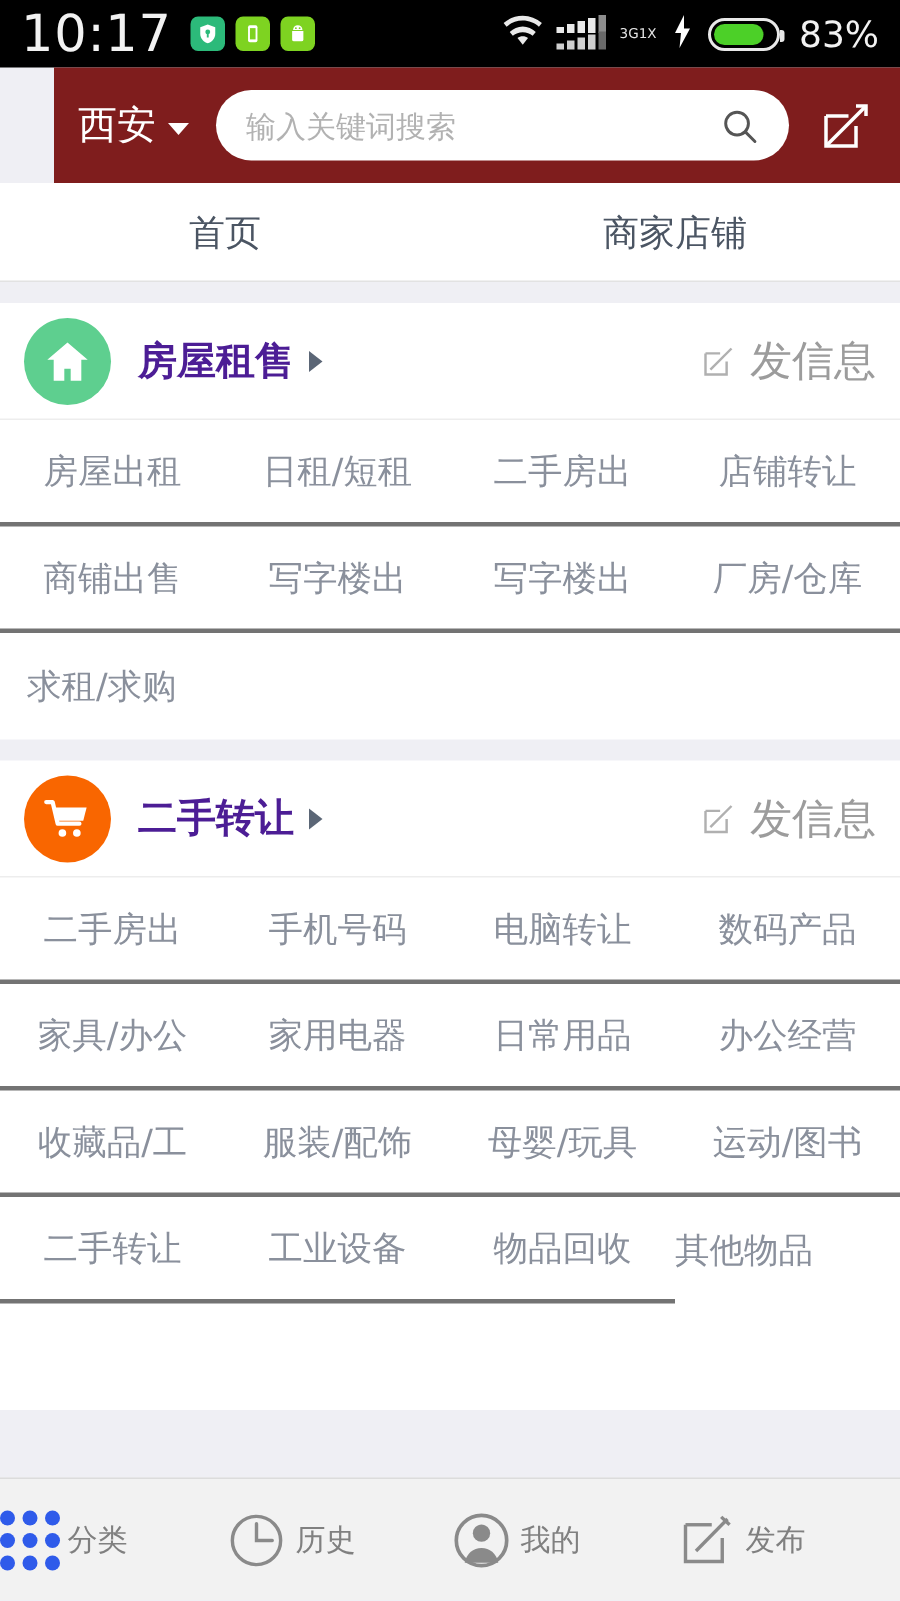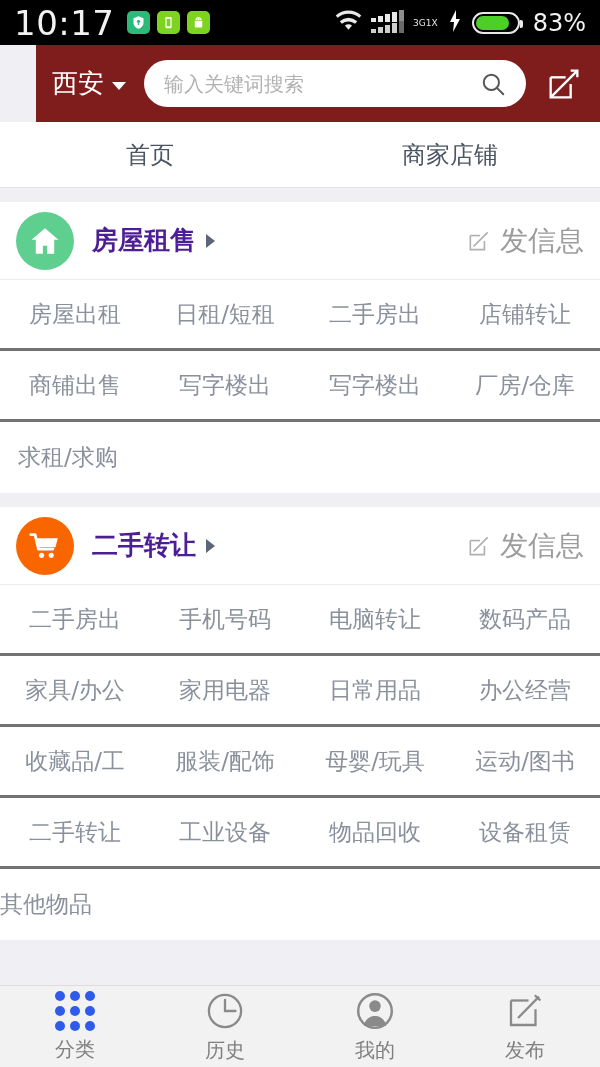--- a/index.html
+++ b/index.html
@@ -116,21 +116,21 @@
     border-bottom:3px solid #737373;
   }
   .cell.blank{ cursor:default; }
 
   
   .tabbar{
     height:82px; flex:0 0 82px; background:#f2f2f2;
     border-top:1px solid #dcdcdc; display:flex; align-items:center;
   }
   .navitem{
-    flex:1; display:flex; flex-direction:column; align-items:center; gap:5px; cursor:pointer;
+    flex:1; display:flex; flex-direction:row; align-items:center; gap:5px; cursor:pointer;
   }
   .navitem .lbl{ font-size:20px; color:#808080; }
   .navitem.active .lbl{ color:#808080; }
   .dots{ display:grid; grid-template-columns:repeat(3,10px); gap:5px; }
   .dots i{ display:block; width:10px; height:10px; border-radius:50%; background:#2f5bea; }
   .navicon{ width:42px; height:42px; }
 </style>
 </head>
 <body>
 
@@ -310,21 +310,20 @@
         <div class="cell">家用电器</div>
         <div class="cell">日常用品</div>
         <div class="cell">办公经营</div>
         <div class="cell">收藏品/工</div>
         <div class="cell">服装/配饰</div>
         <div class="cell">母婴/玩具</div>
         <div class="cell">运动/图书</div>
         <div class="cell">二手转让</div>
         <div class="cell">工业设备</div>
         <div class="cell">物品回收</div>
-        <div class="cell">设备租赁</div>
         <div class="cell" style="border-bottom:none;justify-content:flex-start;">其他物品</div>
         <div class="cell blank" style="border-bottom:none"></div>
         <div class="cell blank" style="border-bottom:none"></div>
         <div class="cell blank" style="border-bottom:none"></div>
       </div>
     </div>
 
     <div class="gap"></div>
   </div>
 

